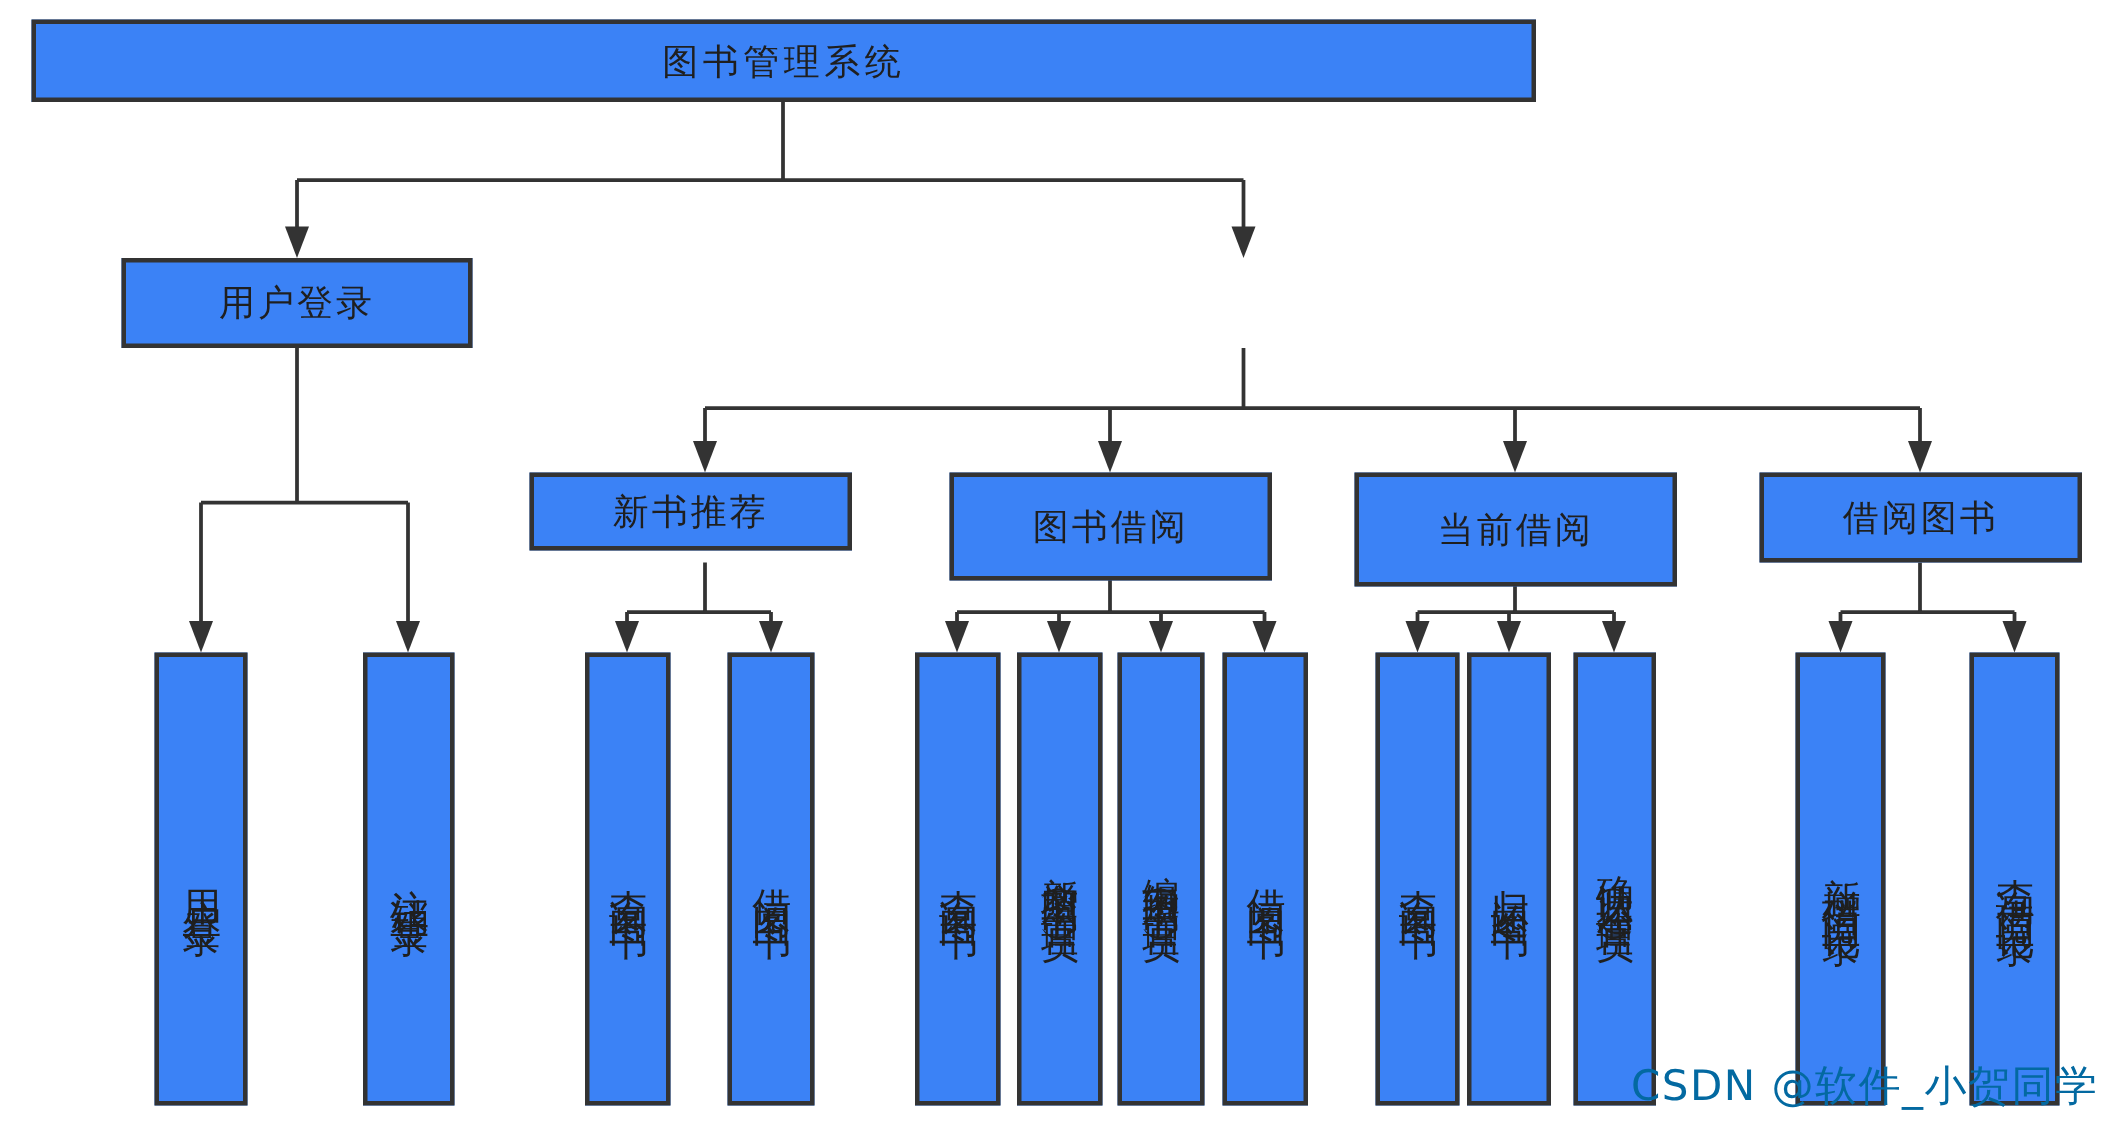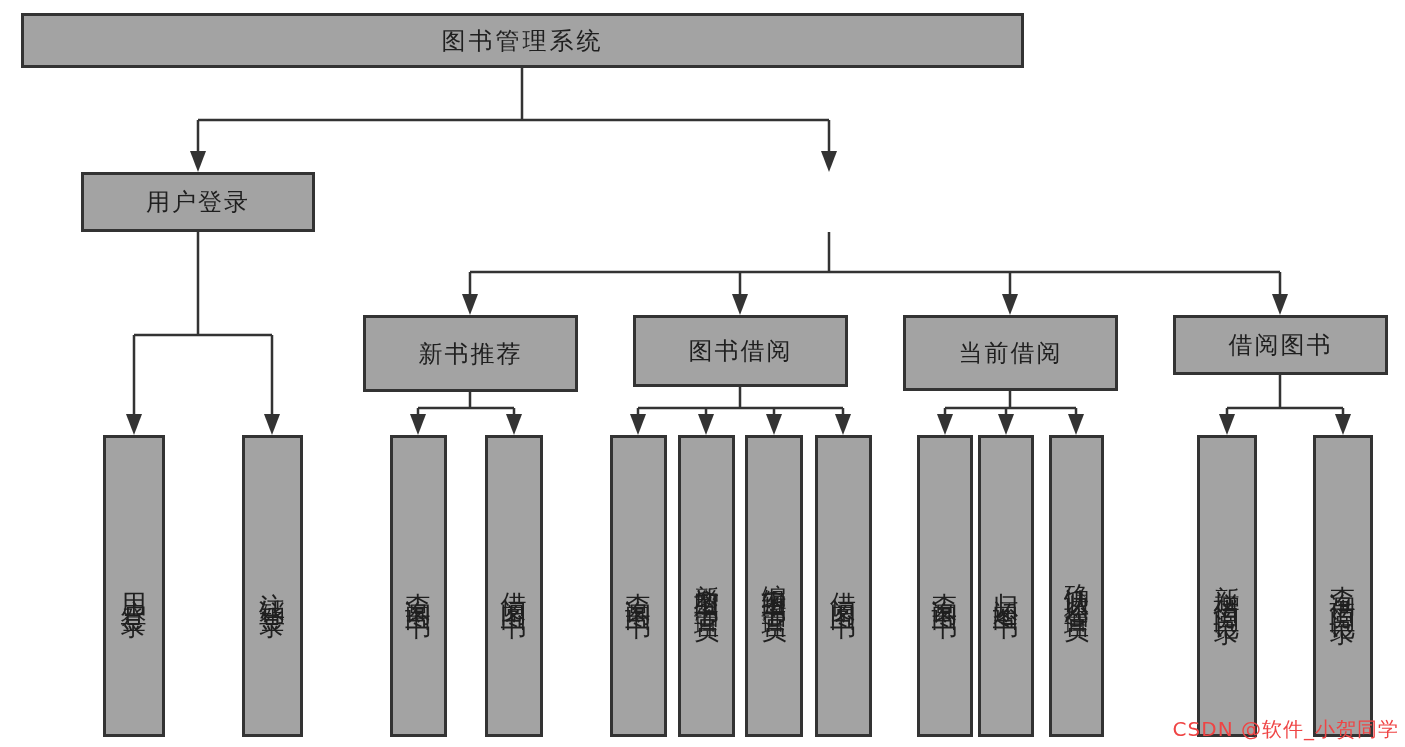--- a/index.html
+++ b/index.html
@@ -2,31 +2,31 @@
 <html><head>
 <meta charset="utf-8">
 <style>
   html,body{margin:0;padding:0;background:#ffffff;}
   .stage{
     position:relative;width:1405px;height:747px;background:#ffffff;
     font-family:"DejaVu Sans","Liberation Sans",sans-serif;overflow:hidden;
   }
   .wires{position:absolute;left:0;top:0;width:1405px;height:747px;pointer-events:none;}
   .node{
-    position:absolute;background:#a3a3a3;border:3px solid #333333;box-sizing:border-box;
+    position:absolute;background:#3b82f6;border:3px solid #333333;box-sizing:border-box;
     display:flex;align-items:center;justify-content:center;color:#1f1f1f;z-index:2;
   }
   .node.h .lbl{font-size:24px;letter-spacing:2px;white-space:nowrap;}
   .node.root .lbl{letter-spacing:3px;}
   .node.v .lbl{
     writing-mode:vertical-rl;font-size:26px;letter-spacing:7px;line-height:1;
   }
   .watermark{
-    position:absolute;right:6px;bottom:4px;font-size:20px;letter-spacing:1px;
-    color:#ef4444;z-index:5;white-space:nowrap;
+    position:absolute;right:6px;bottom:4px;font-size:28px;letter-spacing:1px;
+    color:#0369a1;z-index:5;white-space:nowrap;
   }
 </style>
 </head>
 <body>
 
 <div class="stage">
 
   <svg class="wires" viewBox="0 0 1405 747" xmlns="http://www.w3.org/2000/svg">
     <g stroke="#333333" stroke-width="2.5" fill="none">
       <path d="M522,68 V120 M198,120 H829 M198,120 V158 M829,120 V158"></path>
@@ -73,21 +73,21 @@
   </svg>
 
   <div class="node h root" style="left:21px;top:13px;width:1003px;height:55px">
     <span class="lbl">图书管理系统</span>
   </div>
 
   <div class="node h" style="left:81px;top:172px;width:234px;height:60px">
     <span class="lbl">用户登录</span>
   </div>
 
-  <div class="node h" style="left:363px;top:315px;width:215px;height:77px">
+  <div class="node h" style="left:353px;top:315px;width:215px;height:52px">
     <span class="lbl">新书推荐</span>
   </div>
   <div class="node h" style="left:633px;top:315px;width:215px;height:72px">
     <span class="lbl">图书借阅</span>
   </div>
   <div class="node h" style="left:903px;top:315px;width:215px;height:76px">
     <span class="lbl">当前借阅</span>
   </div>
   <div class="node h" style="left:1173px;top:315px;width:215px;height:60px">
     <span class="lbl">借阅图书</span>

